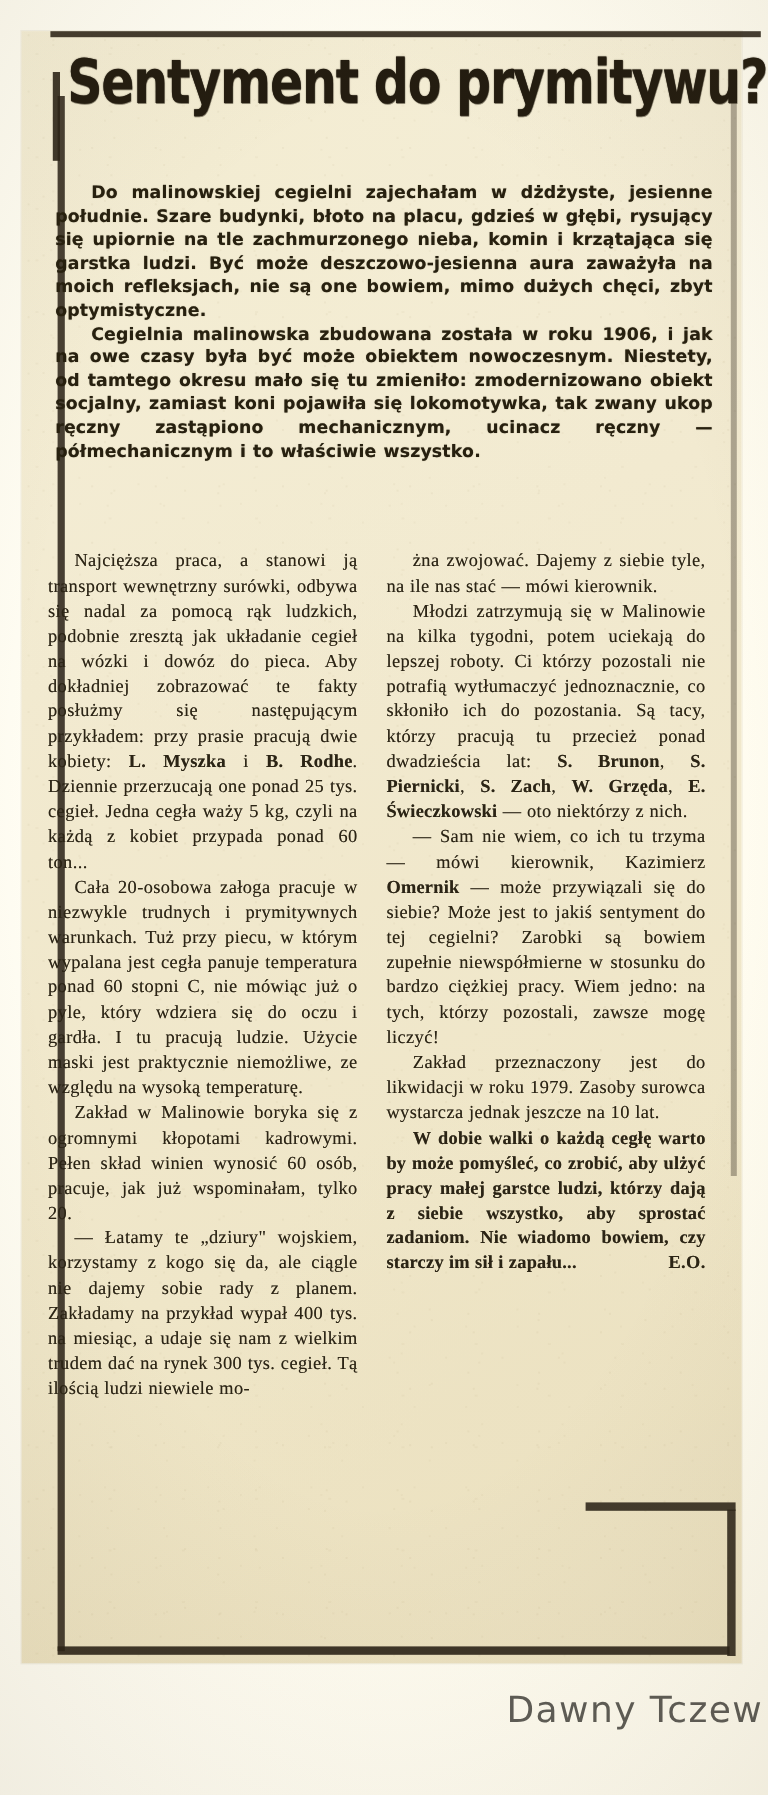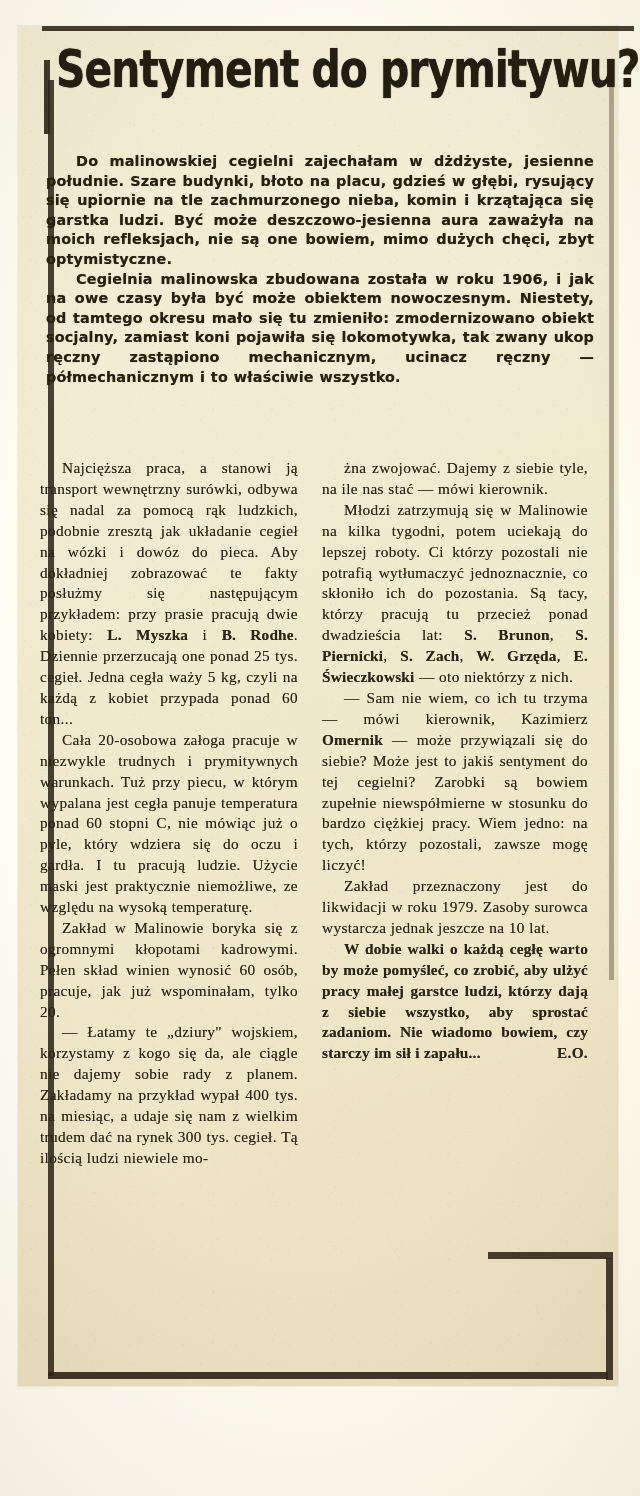--- a/index.html
+++ b/index.html
@@ -219,13 +219,14 @@
         <p><span>żna zwojować. Dajemy z siebie tyle, na ile nas stać — mówi kierownik.</span></p>
         <p><span>Młodzi zatrzymują się w Malinowie na kilka tygodni, potem uciekają do lepszej roboty. Ci którzy pozostali nie potrafią wytłumaczyć jednoznacznie, co skłoniło ich do pozostania. Są tacy, którzy pracują tu przecież ponad dwadzieścia lat: </span><b>S. Brunon</b><span>, </span><b>S. Piernicki</b><span>, </span><b>S. Zach</b><span>, </span><b>W. Grzęda</b><span>, </span><b>E. Świeczkowski</b><span> — oto niektórzy z nich.</span></p>
         <p><span>— Sam nie wiem, co ich tu trzyma — mówi kierownik, Kazimierz </span><b>Omernik</b><span> — może przywiązali się do siebie? Może jest to jakiś sentyment do tej cegielni? Zarobki są bowiem zupełnie niewspółmierne w stosunku do bardzo ciężkiej pracy. Wiem jedno: na tych, którzy pozostali, zawsze mogę liczyć!</span></p>
         <p><span>Zakład przeznaczony jest do likwidacji w roku 1979. Zasoby surowca wystarcza jednak jeszcze na 10 lat.</span></p>
         <p class="emph"><b>W dobie walki o każdą cegłę warto by może pomyśleć, co zrobić, aby ulżyć pracy małej garstce ludzi, którzy dają z siebie wszystko, aby sprostać zadaniom. Nie wiadomo bowiem, czy starczy im sił i zapału...</b><span class="sig">E.O.</span></p>
       </div>
   </div>
 
   <div id="vignette"></div>
 
+  <div id="watermark">Dawny Tczew</div>
 </div>
 
 </body></html>

